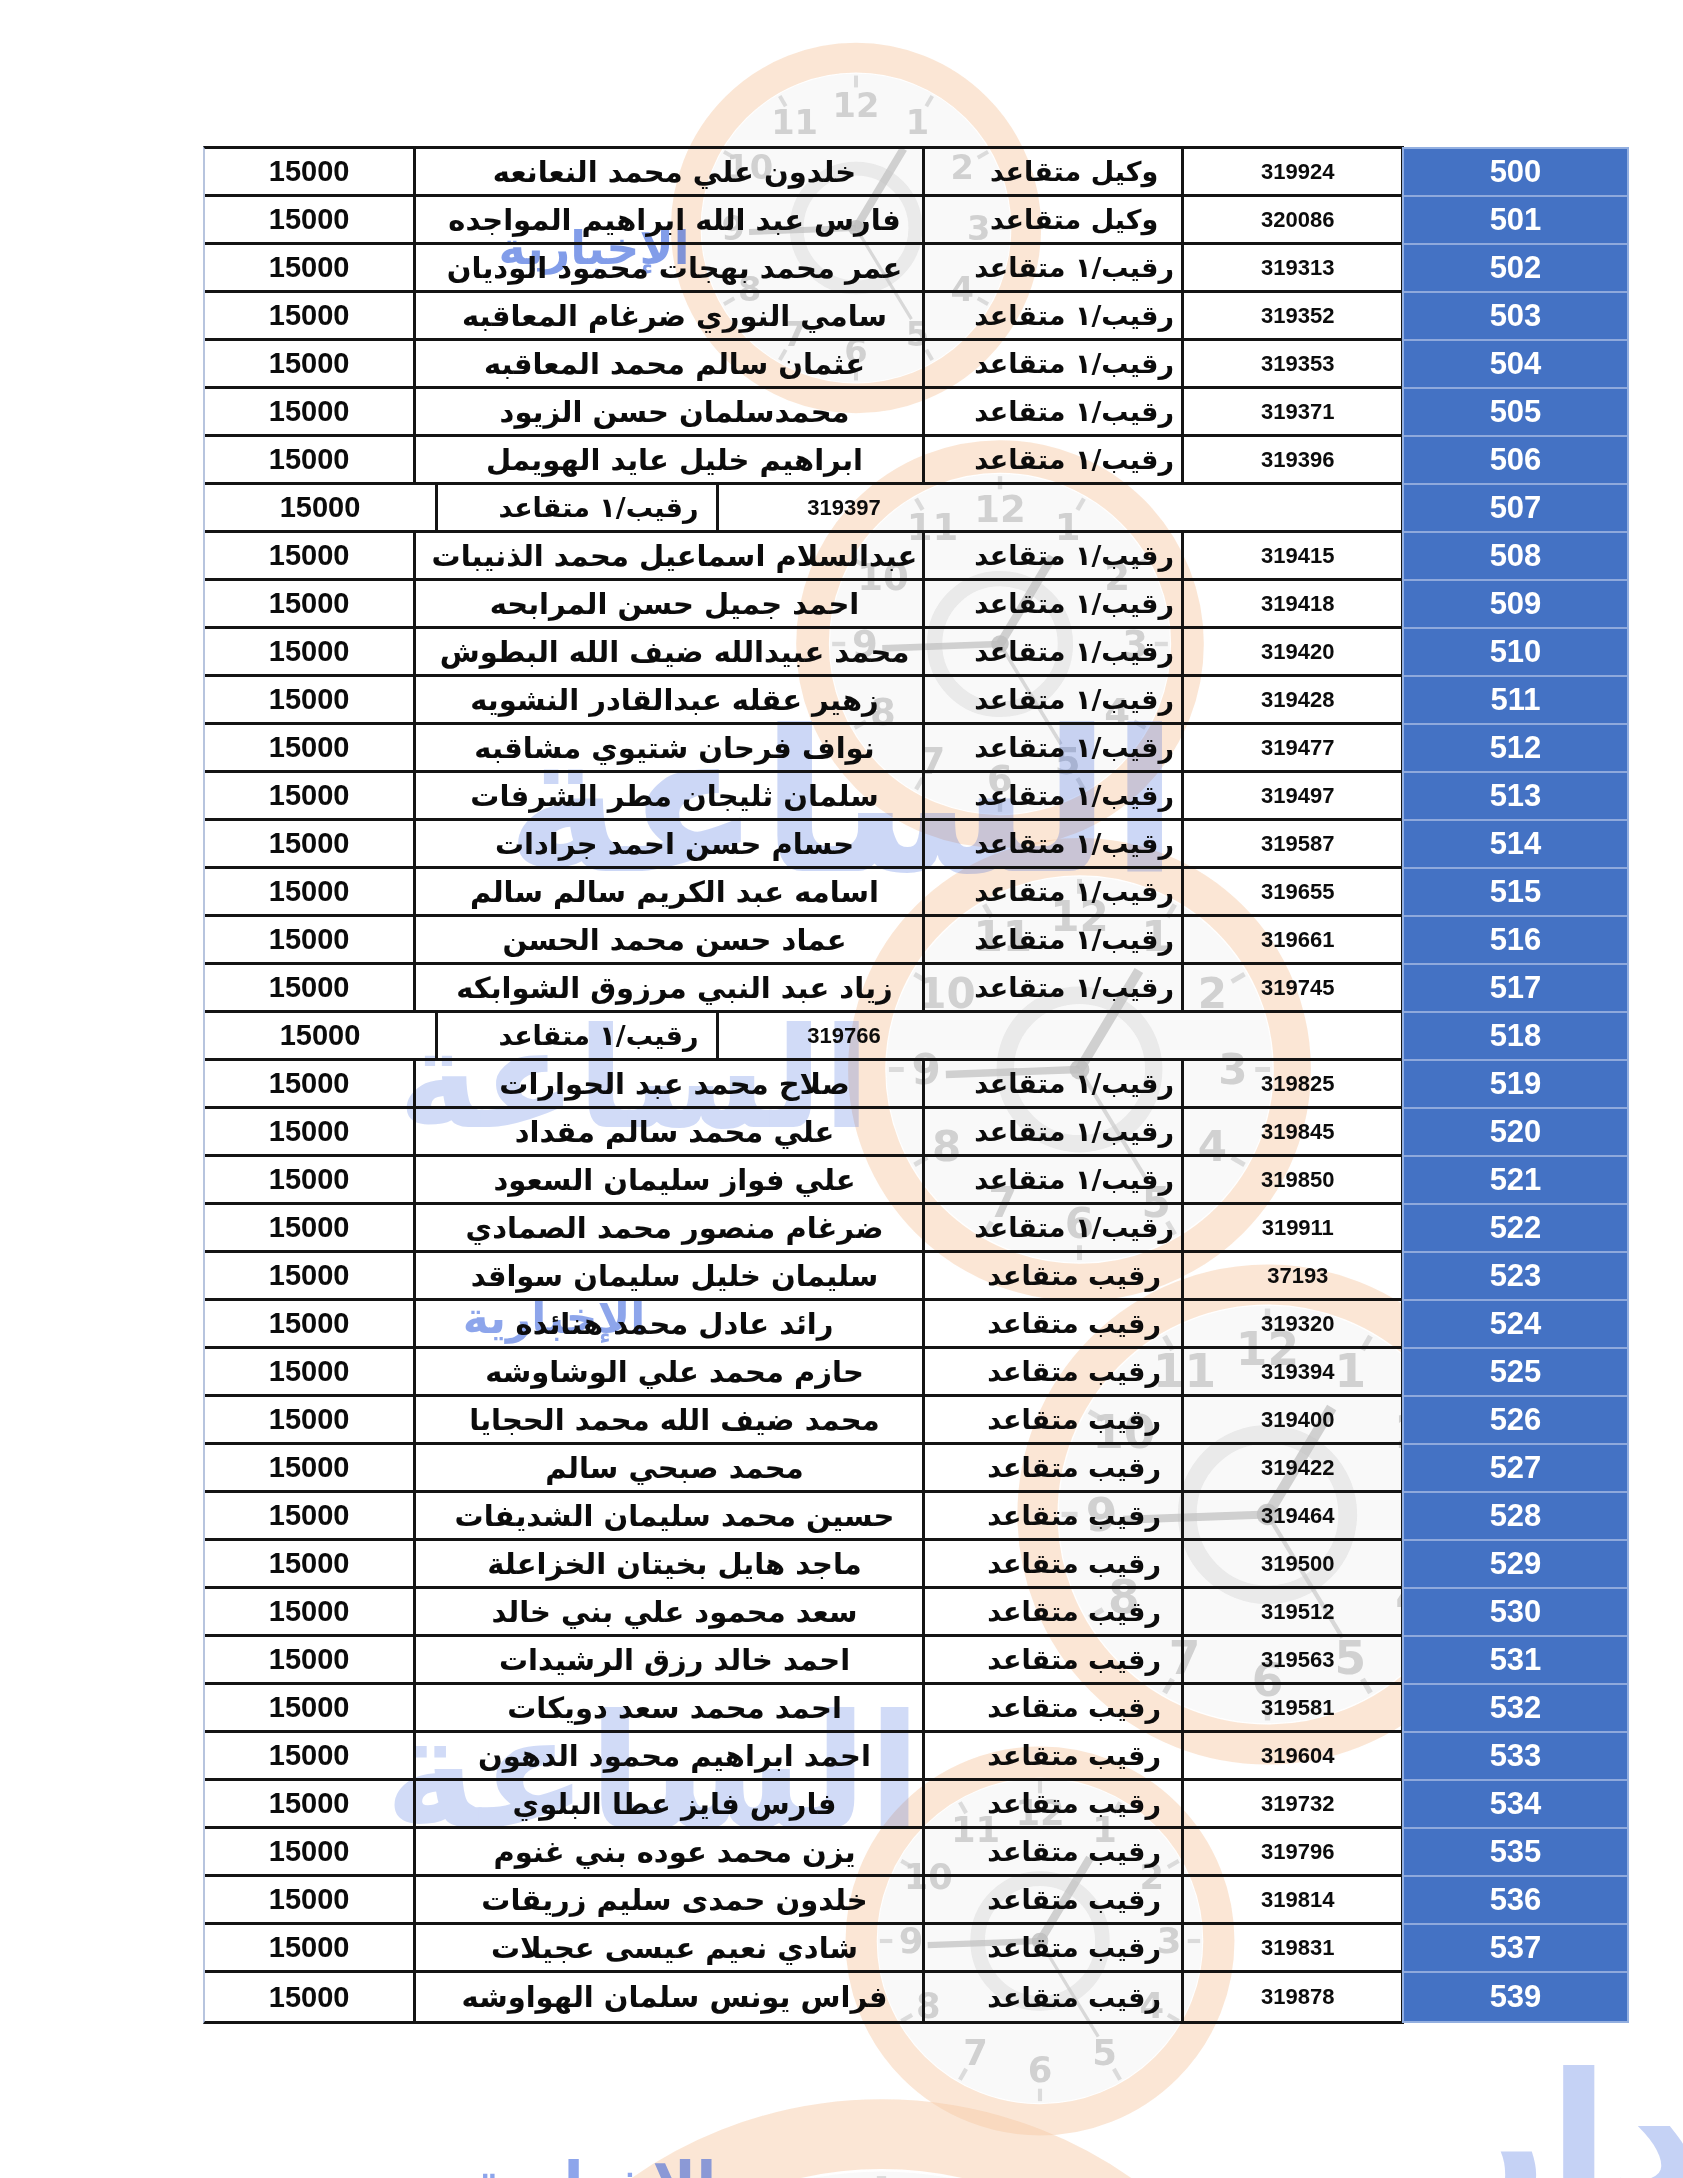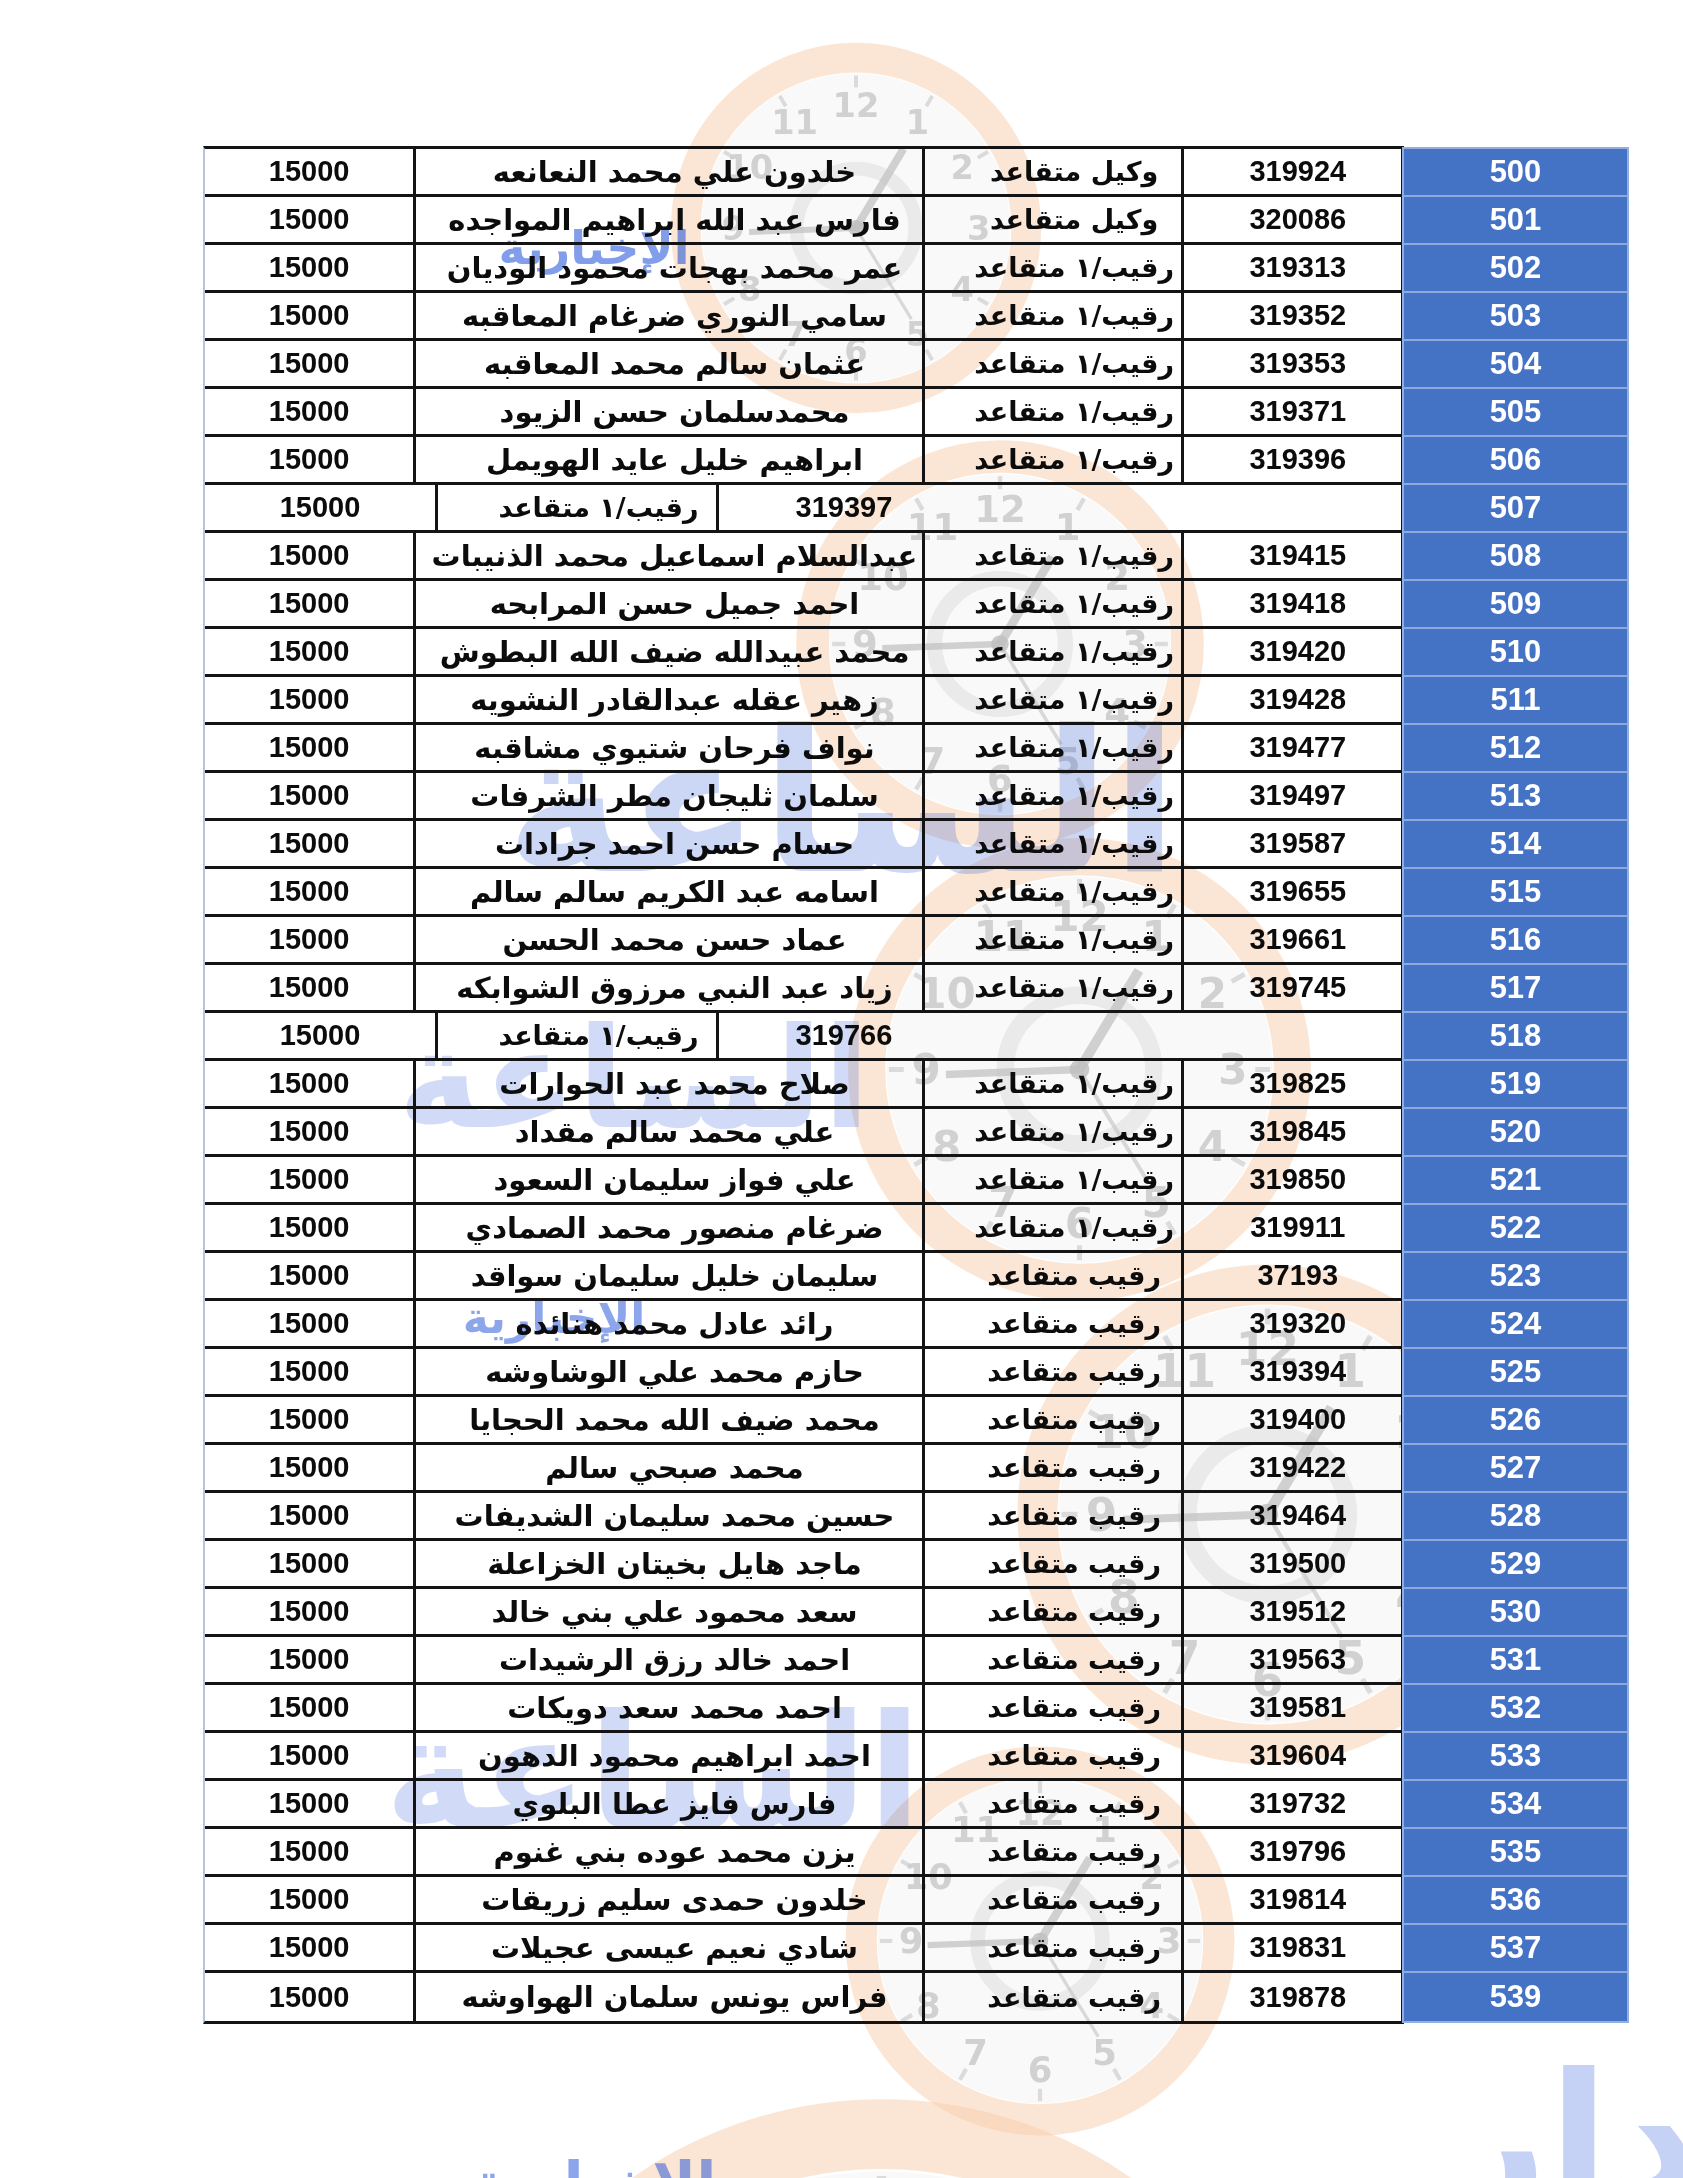--- a/index.html
+++ b/index.html
@@ -24,21 +24,21 @@
   }
   .trow{display:flex;height:48px;box-sizing:border-box;gap:11px;}
   .trow:not(:last-child){border-bottom:3px solid #141414;}
   .cell{
     box-sizing:border-box;display:flex;align-items:center;justify-content:center;
     height:100%;font-weight:bold;color:#0c0c0c;overflow:hidden;white-space:nowrap;
   }
   .c-amount{width:233px;border-right:3px solid #141414;font-family:"Liberation Sans",sans-serif;font-size:29px;}
   .c-name{width:549px;border-right:3px solid #141414;direction:rtl;font-size:29px;}
   .c-rank{width:238px;border-right:3px solid #141414;direction:rtl;font-size:27px;margin-left:32px;}
-  .c-id{width:228px;font-family:"Liberation Sans",sans-serif;font-size:29px;}
+  .c-id{width:228px;font-family:"Liberation Sans",sans-serif;font-size:22px;}
   #serial-col{
     position:absolute;left:1402px;top:147px;width:227px;z-index:1;
     box-sizing:border-box;border:2px solid #93afe0;
   }
   .srow{
     height:48px;box-sizing:border-box;display:flex;align-items:center;justify-content:center;
     background:#4472c4;color:#ffffff;font-weight:bold;font-size:31px;
     font-family:"Liberation Sans",sans-serif;
   }
   .srow:not(:last-child){border-bottom:2px solid #8fa9dc;}

